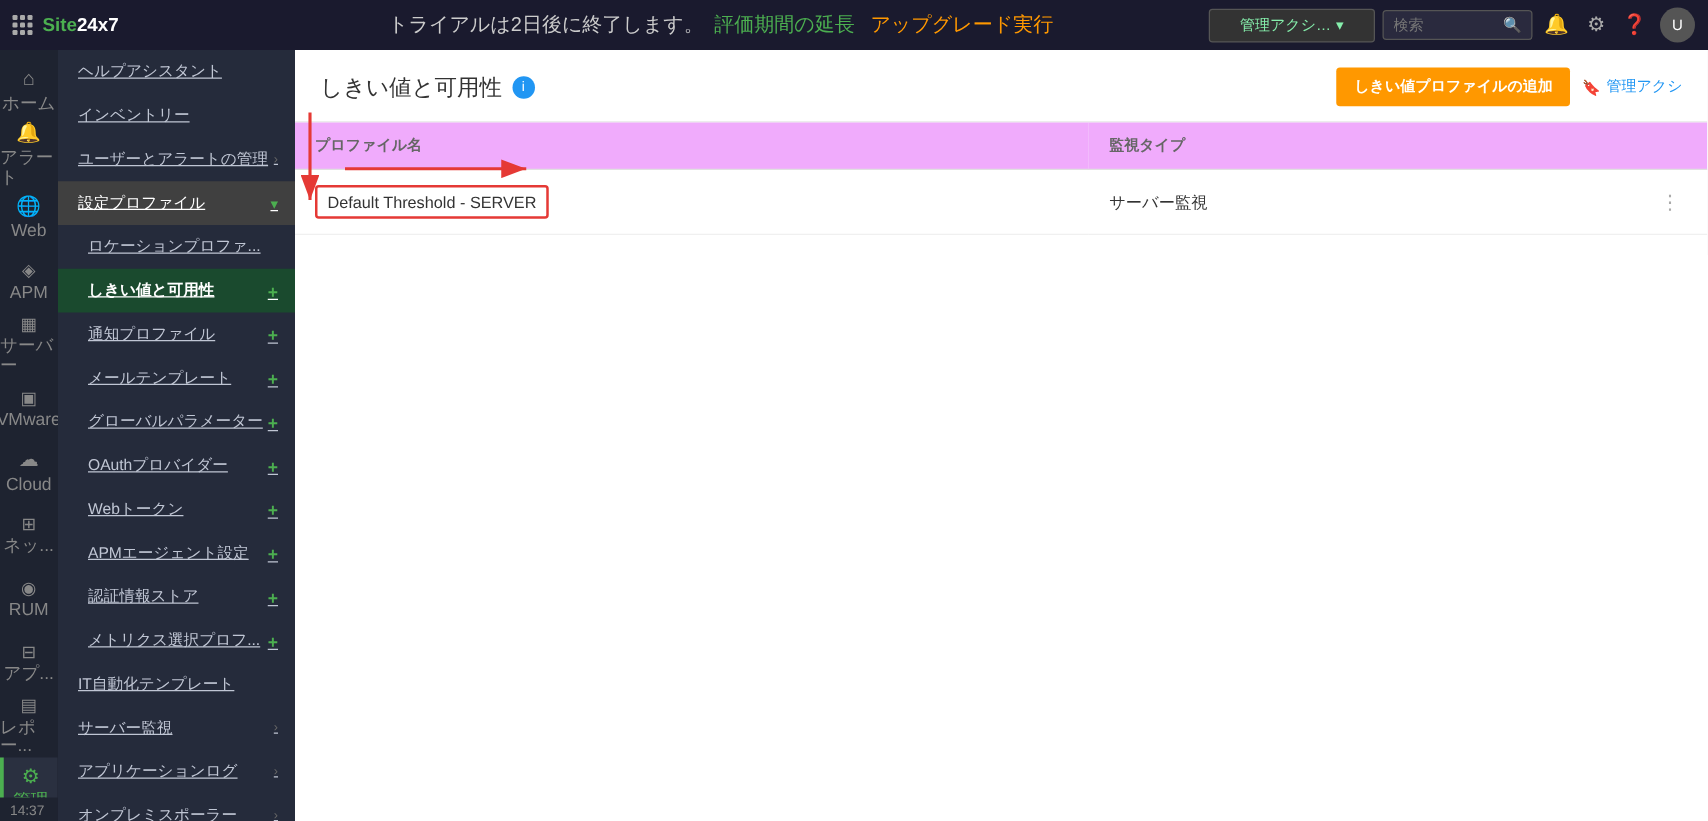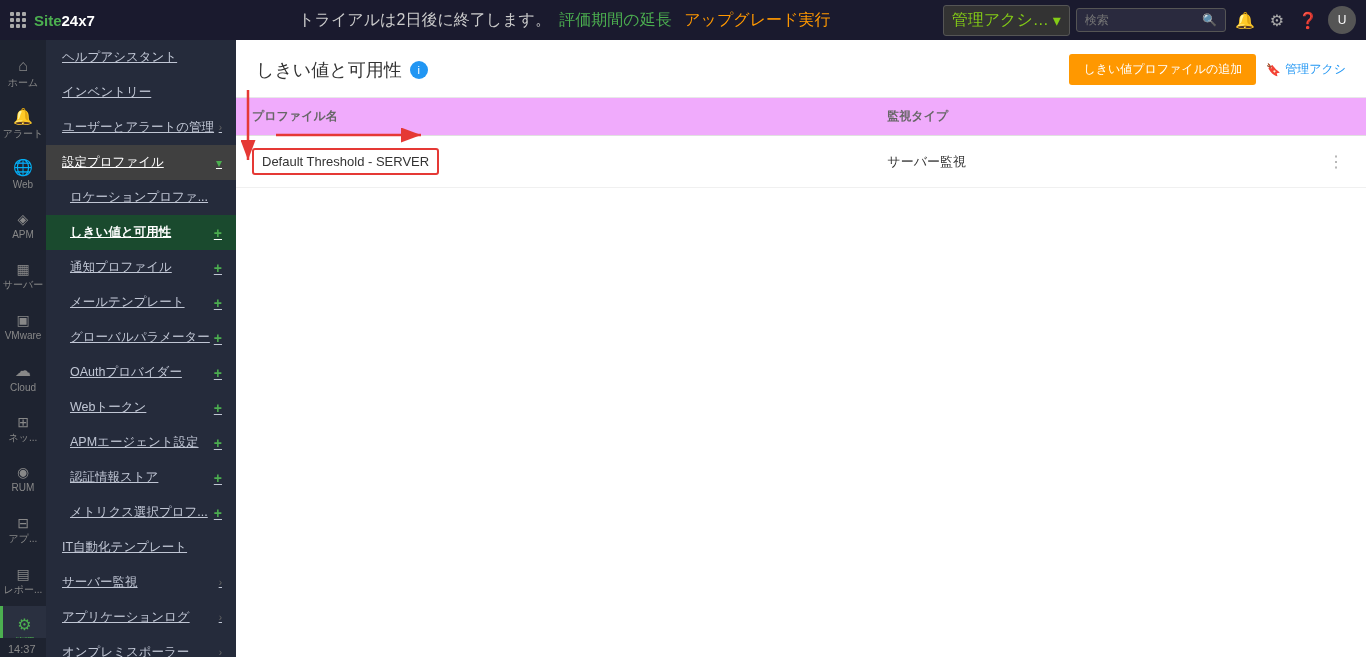--- a/index.html
+++ b/index.html
@@ -48,37 +48,37 @@
     .topbar-notice a { color: #4caf50; text-decoration: none; margin: 0 4px; }
     .topbar-notice .upgrade { color: #ff9800; }
     .topbar-actions {
       display: flex;
       align-items: center;
       gap: 6px;
     }
     .topbar-dropdown {
       background: #333;
       border: 1px solid #555;
-      color: #84cc16;
-      font-size: 16px;
-      padding: 4px 8px;
+      color: #86efac;
+      font-size: 12px;
+      padding: 4px 24px;
       border-radius: 3px;
       cursor: pointer;
       display: flex;
       align-items: center;
       gap: 4px;
     }
     .topbar-search {
       background: #2a2a3e;
       border: 1px solid #555;
       color: #ccc;
       font-size: 12px;
       padding: 4px 28px 4px 8px;
       border-radius: 3px;
-      width: 150px;
+      width: 120px;
     }
     .topbar-icon-btn {
       background: none;
       border: none;
       color: #aaa;
       font-size: 16px;
       cursor: pointer;
       padding: 4px;
     }
     .avatar {
@@ -118,21 +118,21 @@
       font-size: 10px;
       cursor: pointer;
       gap: 3px;
       position: relative;
     }
     .icon-sidebar-item .icon-shape {
       font-size: 16px;
       line-height: 1;
     }
     .icon-sidebar-item .icon-label {
-      font-size: 10px;
+      font-size: 14px;
       text-align: left;
       line-height: 1.1;
     }
     .icon-sidebar-item.settings-active {
       background: #2a3040;
       color: #4caf50;
       border-left: 3px solid #4caf50;
     }
 
     
@@ -211,21 +211,21 @@
       gap: 10px;
     }
     .btn-add {
       background: #ff9800;
       color: #fff;
       border: none;
       padding: 7px 14px;
       border-radius: 3px;
       font-size: 12px;
       cursor: pointer;
-      font-weight: 400;
+      font-weight: 700;
     }
     .btn-ref {
       background: none;
       border: none;
       color: #2196f3;
       font-size: 12px;
       cursor: pointer;
       display: flex;
       align-items: center;
       gap: 4px;

